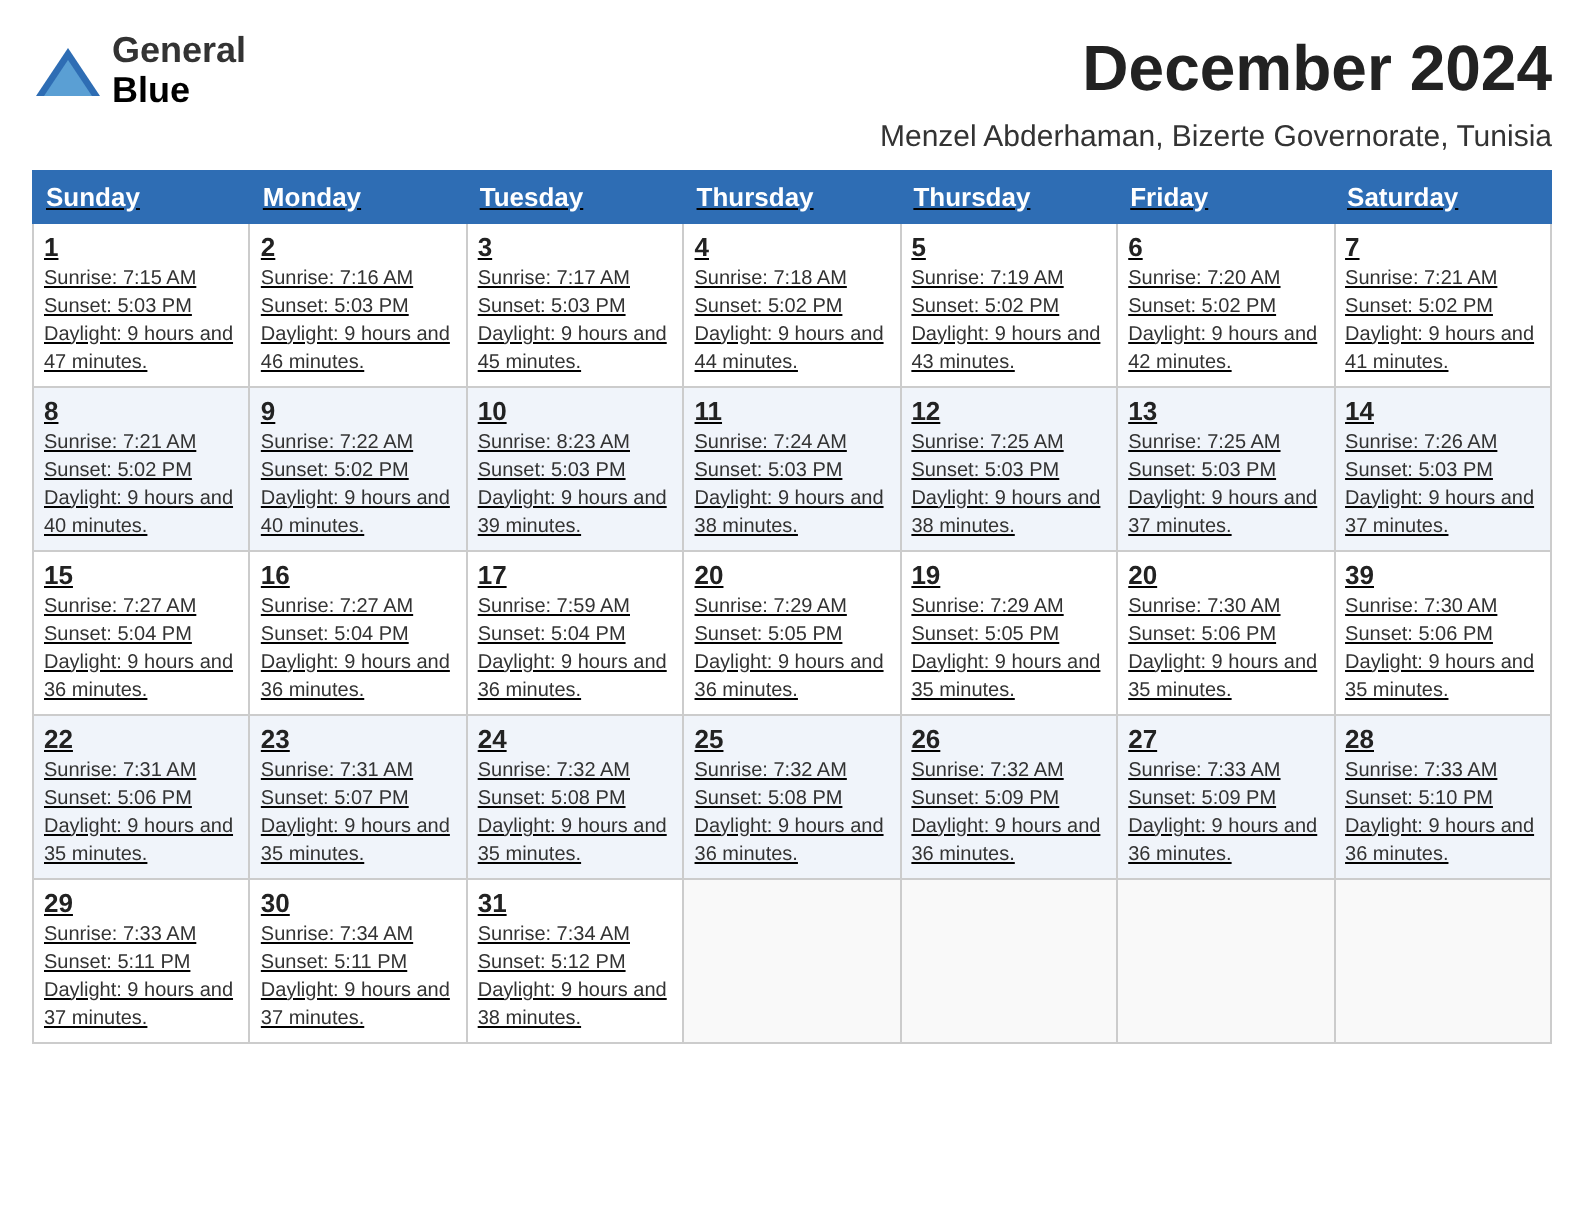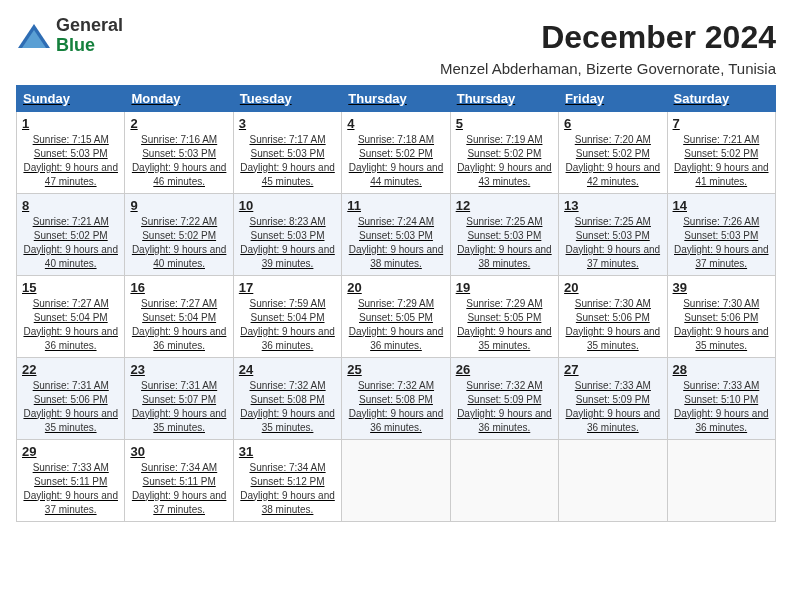--- a/index.html
+++ b/index.html
@@ -5,36 +5,36 @@
     * { box-sizing: border-box; margin: 0; padding: 0; }
     body {
       font-family: Arial, sans-serif;
       background: #fff;
       width: 792px;
       min-height: 612px;
       padding: 16px;
     }
     .header-logo {
       display: flex;
-      align-items: flex-end;
+      align-items: flex-start;
       justify-content: space-between;
       margin-bottom: 4px;
       gap: 20px;
     }
     .logo-area {
       display: flex;
       align-items: center;
     }
     .logo-text {
       font-size: 18px;
       font-weight: bold;
       color: #333;
       line-height: 1.1;
     }
-    .logo-text .blue { color: #15803d; }
+    .logo-text .blue { color: #000000; }
     .logo-icon {
       width: 36px;
       height: 28px;
       margin-right: 4px;
     }
     .month-title {
       font-size: 32px;
       font-weight: bold;
       color: #222;
       text-align: right;
@@ -78,21 +78,20 @@
       font-size: 13px;
       font-weight: bold;
       color: #222;
       display: block;
       margin-bottom: 2px;
     }
     .day-info {
       font-size: 10px;
       color: #333;
       line-height: 1.4;
-      text-align: center;
     }
     .empty-cell {
       background: #f9f9f9 !important;
     }
   </style>
 </head>
 <body>
 
 <div>
   <div class="header-logo">

